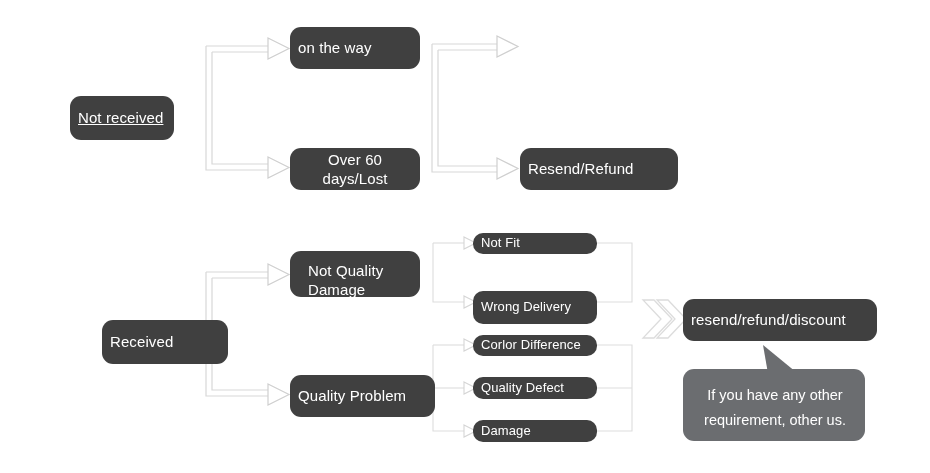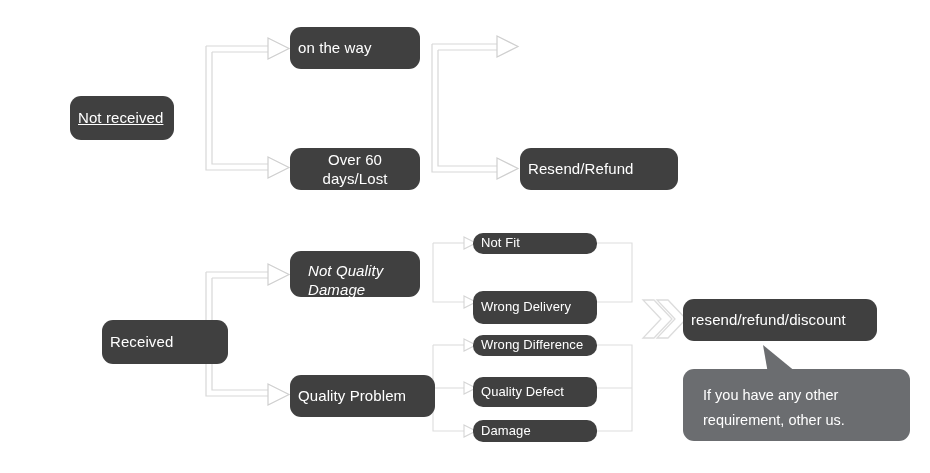--- a/index.html
+++ b/index.html
@@ -27,21 +27,21 @@
     justify-content: flex-start;
     text-align: center;
     line-height: 1.28;
     letter-spacing: .1px;
     z-index: 3;
     padding: 8px 8px;
   }
   .node.big      { font-size: 15px; border-radius: 11px; }
   .node.small    { font-size: 13px; border-radius: 10px; }
   .node.multiline{ display: block; padding-top: 10px; }
-  .node.multiline .line { display: block; text-align: left; padding-left: 10px; font-style: italic; }
+  .node.multiline .line { display: block; text-align: left; padding-left: 10px; }
 
   .callout {
     position: absolute;
     box-sizing: border-box;
     background: #6b6d70;
     color: #ffffff;
     border-radius: 11px;
     font-size: 14.5px;
     line-height: 1.75;
     padding: 14px 18px 14px 20px;
@@ -180,33 +180,33 @@
 
   <div class="node small" style="left:473px; top:233px; width:124px; height:21px;">
     <span>Not Fit</span>
   </div>
 
   <div class="node small" style="left:473px; top:291px; width:124px; height:33px;">
     <span>Wrong Delivery</span>
   </div>
 
   <div class="node small" style="left:473px; top:335px; width:124px; height:21px;">
-    <span>Wrong Difference</span>
-  </div>
-
-  <div class="node small" style="left:473px; top:377px; width:124px; height:30px;">
+    <span>Corlor Difference</span>
+  </div>
+
+  <div class="node small" style="left:473px; top:377px; width:124px; height:22px;">
     <span>Quality Defect</span>
   </div>
 
   <div class="node small" style="left:473px; top:420px; width:124px; height:22px;">
     <span>Damage</span>
   </div>
 
   <div class="node big" style="left:683px; top:299px; width:194px; height:42px;">
     <span>resend/refund/discount</span>
   </div>
 
-  <div class="callout" style="left:683px; top:369px; width:227px; height:72px;">
+  <div class="callout" style="left:683px; top:369px; width:182px; height:72px;text-align:center;">
     <span class="ctext">If you have any other</span>
     <span class="ctext">requirement, other us.</span>
   </div>
 
 </div>
 
 </body></html>

